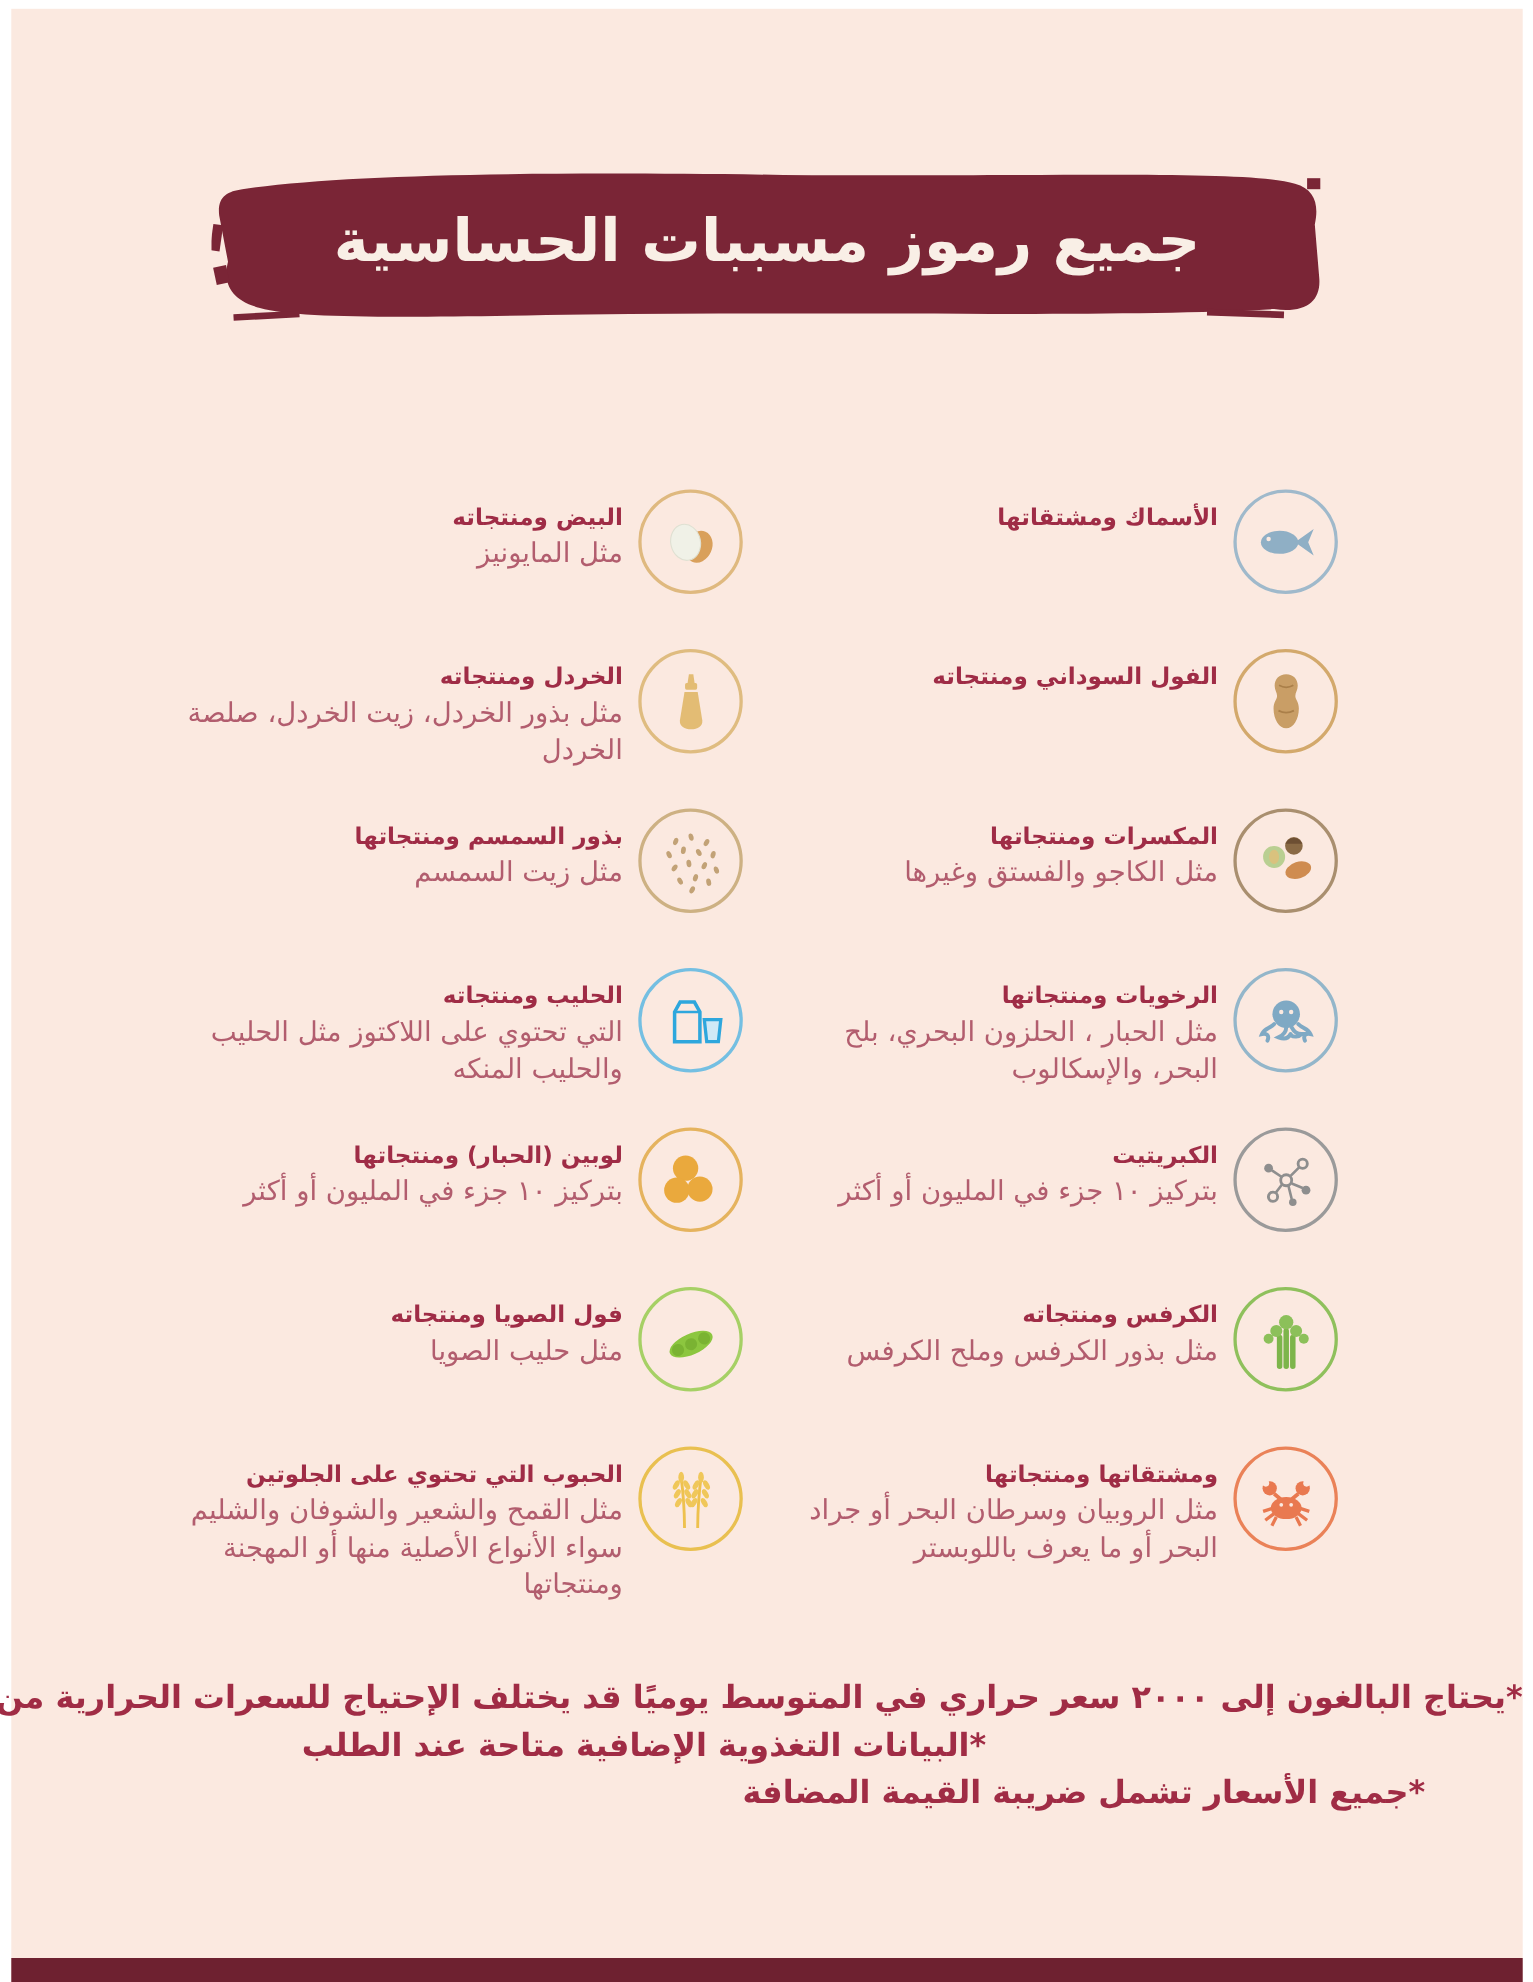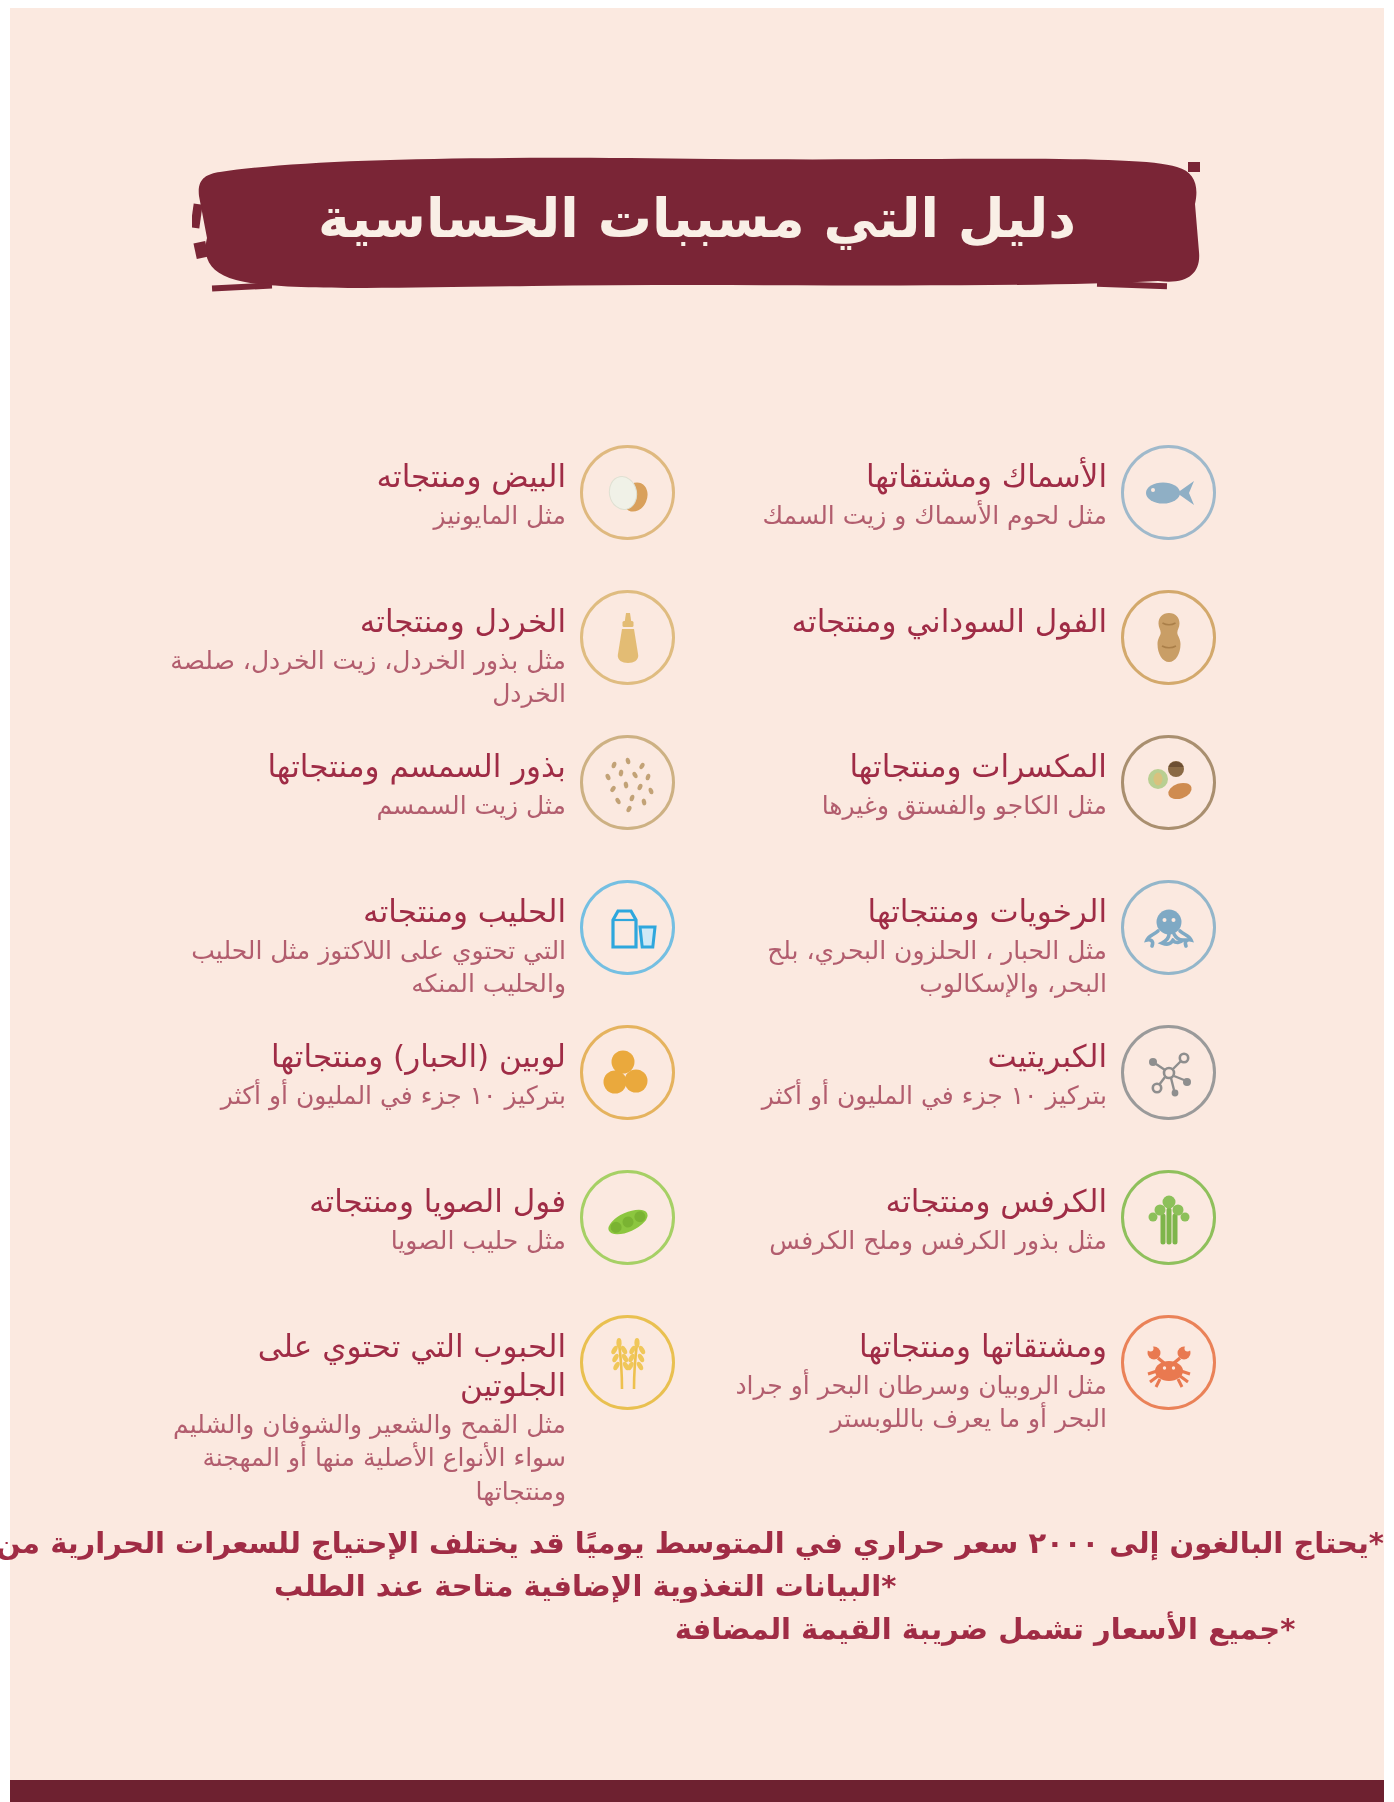--- a/index.html
+++ b/index.html
@@ -46,21 +46,21 @@
     width:89px;height:89px;
     border:3px solid #caa;
     border-radius:50%;
     display:flex;align-items:center;justify-content:center;
     background:transparent;
   }
   .ring svg{width:64px;height:64px;display:block;}
   .txt{flex:1;margin-top:12px;}
   .t{
     display:block;
-    font-size:31px;font-weight:400;
+    font-size:21px;font-weight:700;
     color:#9f2c46;
     line-height:1.25;
     margin-bottom:3px;
   }
   .d{
     display:block;
     font-size:25px;font-weight:400;
     color:#b25d6e;
     line-height:1.34;
   }
@@ -88,36 +88,35 @@
 
   <div class="header">
     <svg class="brush" viewBox="0 0 1010 150" preserveAspectRatio="none">
       <path d="M28 26 C120 12 300 10 520 13 C760 15 942 8 985 21 C1003 26 1007 40 1003 58 L1007 106 C1009 127 996 139 966 135 C820 143 560 137 340 140 C200 142 82 145 44 134 C18 127 10 112 15 92 L7 50 C5 33 14 28 28 26 Z" fill="#7a2536"></path>
       <rect x="0" y="58" width="9" height="24" fill="#7a2536" transform="rotate(8 4 70)"></rect>
       <rect x="3" y="96" width="12" height="16" fill="#7a2536" transform="rotate(-12 9 104)"></rect>
       <rect x="996" y="16" width="12" height="10" fill="#7a2536"></rect>
       <rect x="20" y="138" width="60" height="6" fill="#7a2536" transform="rotate(-3 50 141)"></rect>
       <rect x="905" y="136" width="70" height="6" fill="#7a2536" transform="rotate(2 940 139)"></rect>
     </svg>
-    <div class="title">دليل التي مسببات الحساسية</div>
+    <div class="title">جميع رموز مسببات الحساسية</div>
   </div>
 
   <div class="grid">
 
     <div class="item">
       <span class="ring" style="border-color: rgb(159, 185, 203);">
         <svg viewBox="0 0 64 64">
             <ellipse cx="26" cy="32" rx="17" ry="10.5" fill="#8fafc5"></ellipse>
             <polygon points="40,32 57,20 52,32 57,44" fill="#8fafc5"></polygon>
             <circle cx="16" cy="29" r="2" fill="#fbe9e0"></circle>
           </svg>
       </span>
       <span class="txt">
         <span class="t">الأسماك ومشتقاتها</span>
-        <span class="d">مثل لحوم الأسماك و زيت السمك</span>
       </span>
     </div>
     <div class="item">
       <span class="ring" style="border-color: rgb(223, 185, 127);">
         <svg viewBox="0 0 64 64">
             <ellipse cx="39" cy="36" rx="12" ry="15" transform="rotate(24 39 36)" fill="#d9a05b"></ellipse>
             <ellipse cx="27" cy="32" rx="13.5" ry="16.5" transform="rotate(-12 27 32)" fill="#f0f1e7" stroke="#dfe0d2" stroke-width="1"></ellipse>
           </svg>
       </span>
       <span class="txt">

